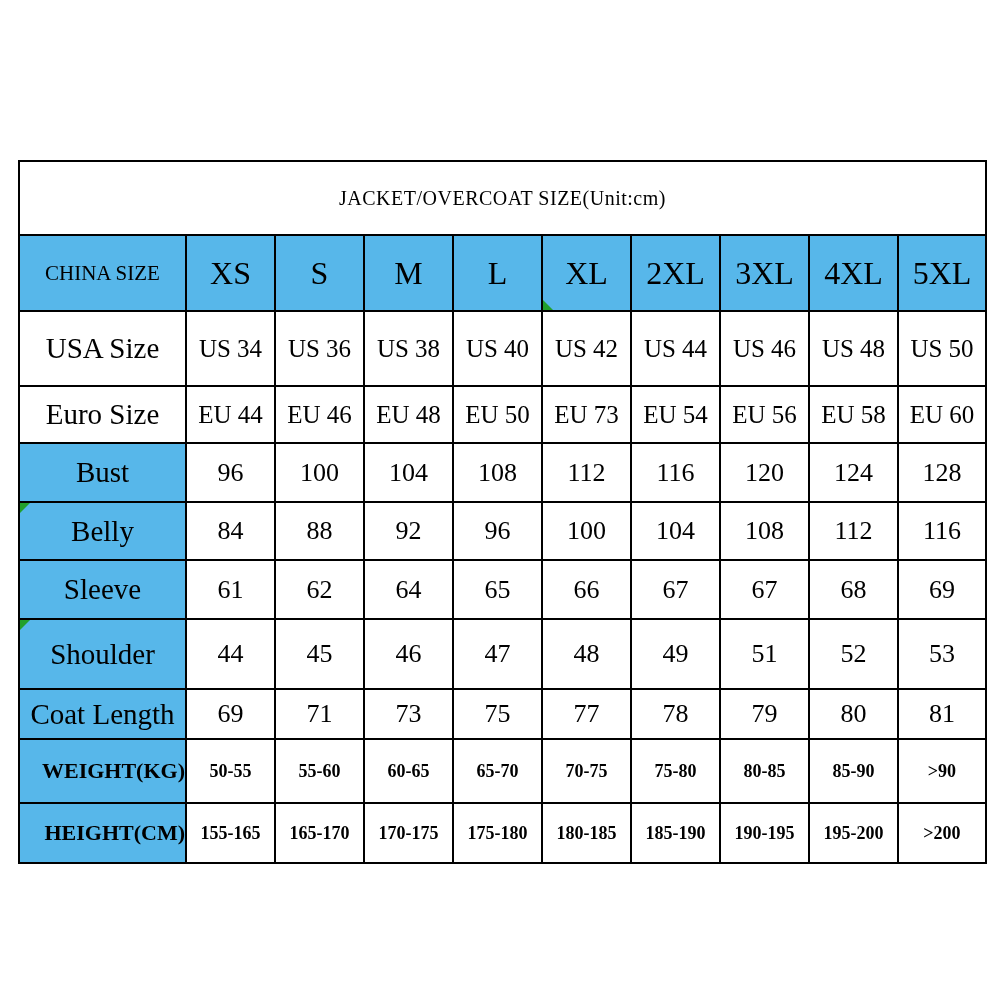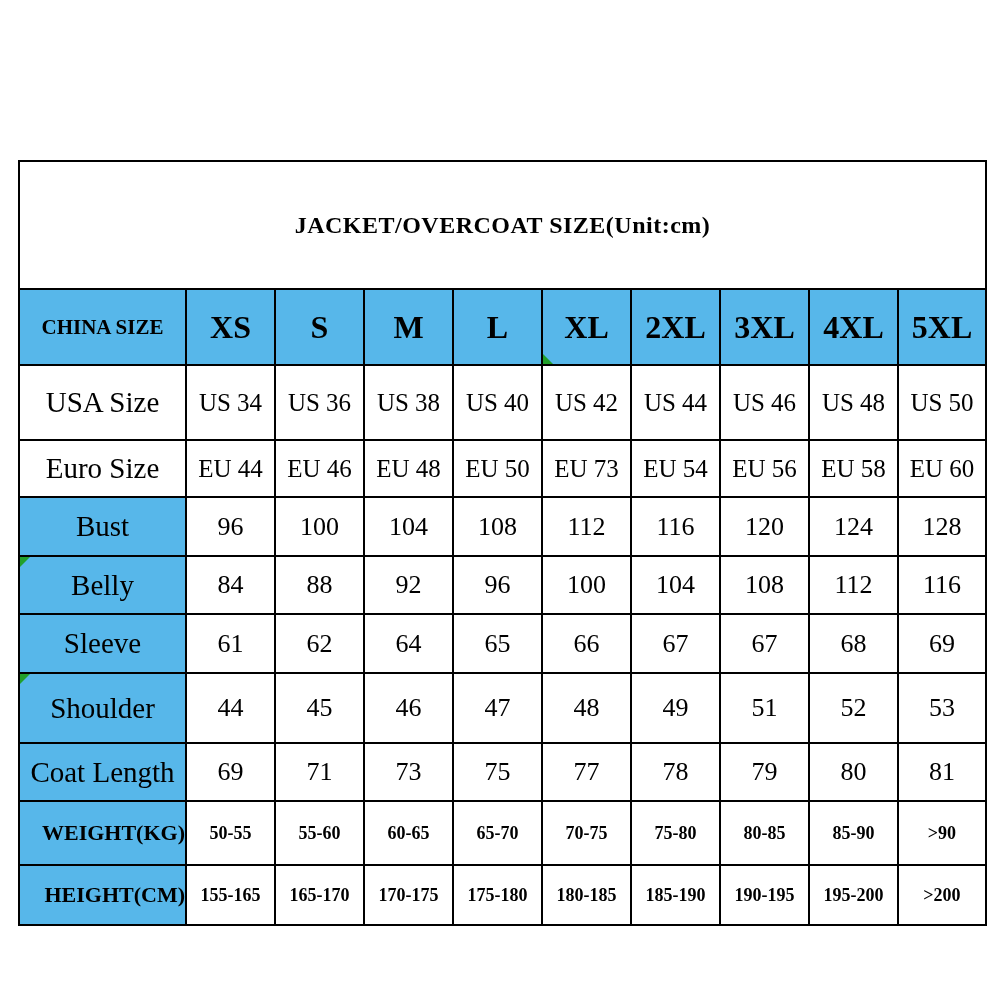--- a/index.html
+++ b/index.html
@@ -29,29 +29,29 @@
   }
   table.size-table td, table.size-table th{
     border:2px solid var(--border);
     text-align:center;
     vertical-align:middle;
     padding:0;
     position:relative;
     overflow:hidden;
   }
   .title-cell{
-    height:128px;
-    font-size:24px;
-    font-weight:bold;
+    height:74px;
+    font-size:20px;
+    font-weight:normal;
     letter-spacing:0.5px;
   }
   .header-row th{
     background:var(--blue);
     height:76px;
-    font-weight:bold;
+    font-weight:normal;
   }
   .header-row th.hdr-size{ font-size:32px; }
   .header-row th.hdr-label{ font-size:21px; }
   td.row-label{ font-size:29px; font-weight:normal; }
   td.row-label.blue{ background:var(--blue); }
   td.value-cell{ font-size:26px; }
   tr.row-text td.value-cell{ font-size:25px; }
   tr.compact td.row-label{ font-size:22px; font-weight:bold;text-align:right; }
   tr.compact td.value-cell{ font-size:18px; font-weight:bold; }
   .mark{
@@ -162,21 +162,21 @@
           <td class="value-cell">44</td>
           <td class="value-cell">45</td>
           <td class="value-cell">46</td>
           <td class="value-cell">47</td>
           <td class="value-cell">48</td>
           <td class="value-cell">49</td>
           <td class="value-cell">51</td>
           <td class="value-cell">52</td>
           <td class="value-cell">53</td>
         </tr>
-        <tr style="height: 58px;">
+        <tr style="height: 50px;">
           <td class="row-label blue">Coat Length</td>
           <td class="value-cell">69</td>
           <td class="value-cell">71</td>
           <td class="value-cell">73</td>
           <td class="value-cell">75</td>
           <td class="value-cell">77</td>
           <td class="value-cell">78</td>
           <td class="value-cell">79</td>
           <td class="value-cell">80</td>
           <td class="value-cell">81</td>

